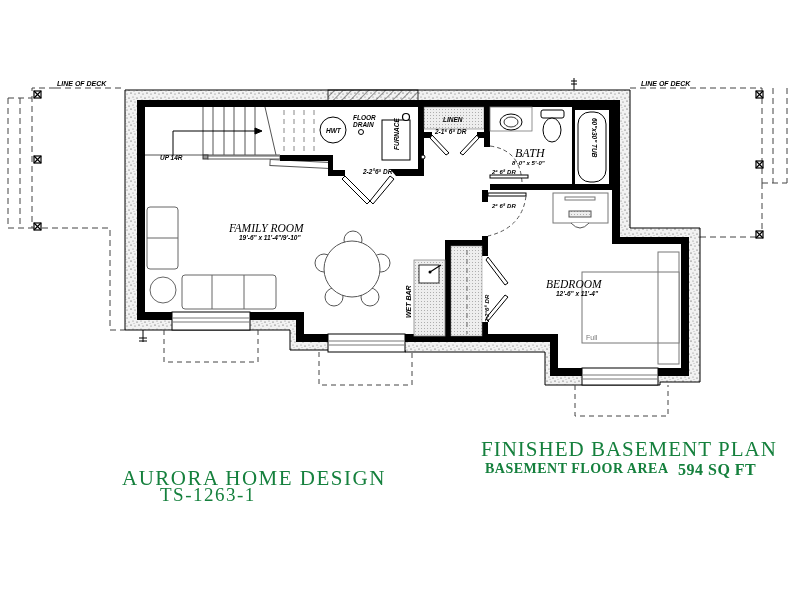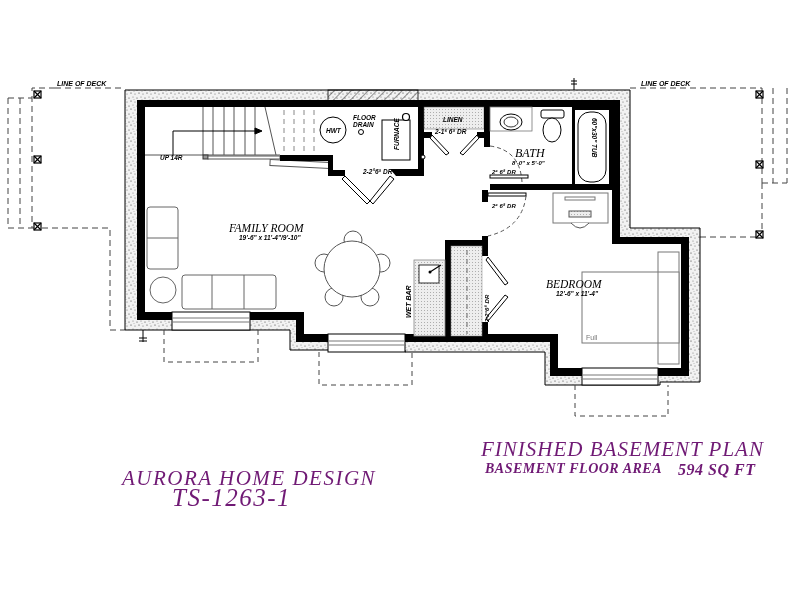--- a/index.html
+++ b/index.html
@@ -1,25 +1,25 @@
 <!DOCTYPE html>
 <html><head>
 <meta charset="utf-8">
 <style>
   html,body{margin:0;padding:0;background:#fff;}
   body{width:792px;height:612px;position:relative;overflow:hidden;font-family:"Liberation Sans",sans-serif;}
   #plan{position:absolute;left:0;top:0;width:792px;height:612px;}
   .lbl{font-family:"Liberation Sans",sans-serif;font-style:italic;font-weight:bold;fill:#000;}
   .serif{font-family:"Liberation Serif","DejaVu Serif",serif;font-style:italic;fill:#000;}
-  .title-block{position:absolute;font-family:"Liberation Serif","DejaVu Serif",serif;font-style:italic;color:#701a75;white-space:nowrap;}
+  .title-block{position:absolute;font-family:"Liberation Serif","DejaVu Serif",serif;color:#15803d;white-space:nowrap;}
   #plan-title{left:481px;top:437px;font-size:21px;letter-spacing:1px;}
   #area-label{left:469px;top:461px;font-size:14px;font-weight:bold;letter-spacing:0.5px;margin-left:16px;}
   #area-value{left:678px;top:461px;font-size:16px;font-weight:bold;letter-spacing:0.5px;}
   #company{left:122px;top:466px;font-size:21px;letter-spacing:1.5px;}
-  #model{left:172px;top:484px;font-size:25px;letter-spacing:1.5px;}
+  #model{left:160px;top:484px;font-size:19px;letter-spacing:1.5px;}
 </style>
 </head>
 <body>
 
 <svg id="plan" viewBox="0 0 792 612" xmlns="http://www.w3.org/2000/svg">
   <defs>
     <pattern id="speckle" width="8" height="8" patternUnits="userSpaceOnUse">
       <rect width="8" height="8" fill="#f2f2f2"></rect>
       <circle cx="1" cy="2" r="0.6" fill="#444"></circle>
       <circle cx="5" cy="1" r="0.5" fill="#666"></circle>

